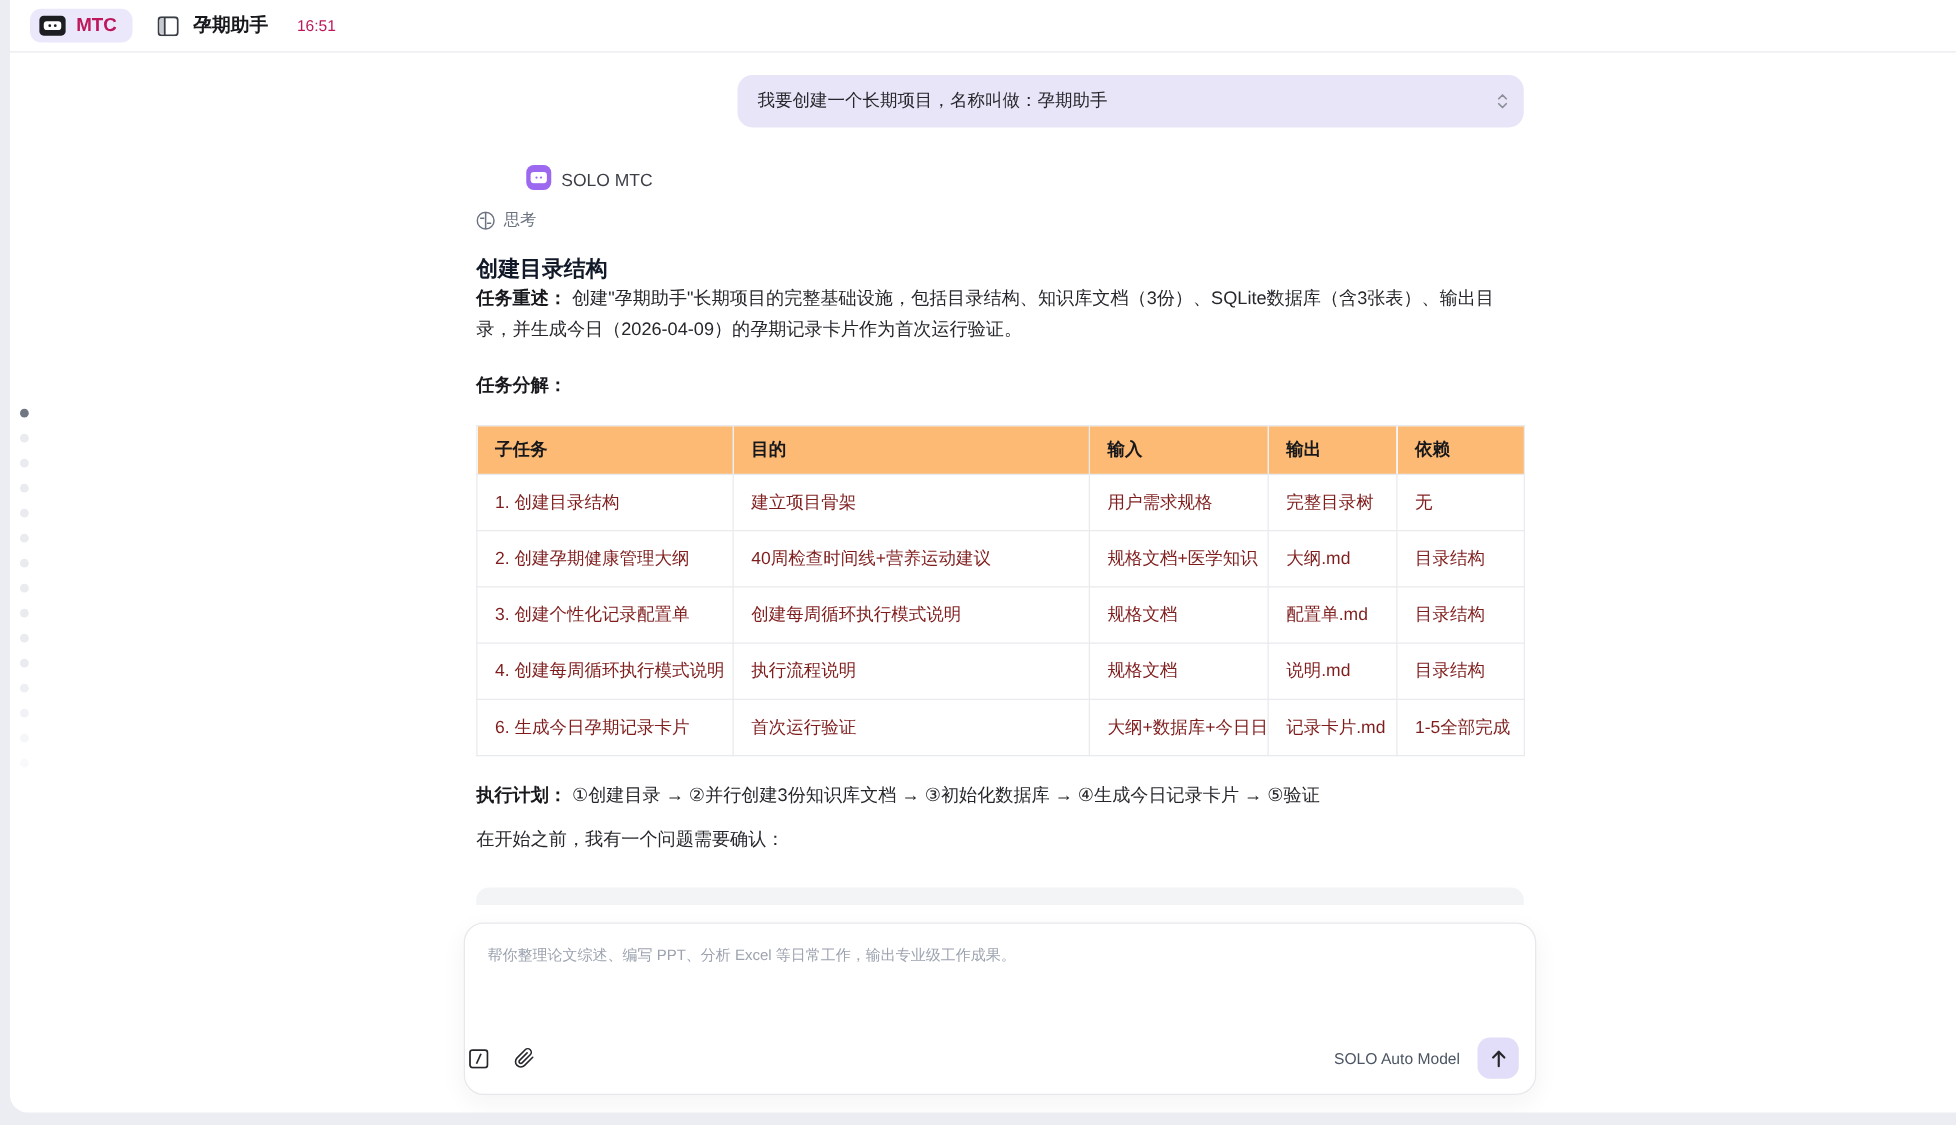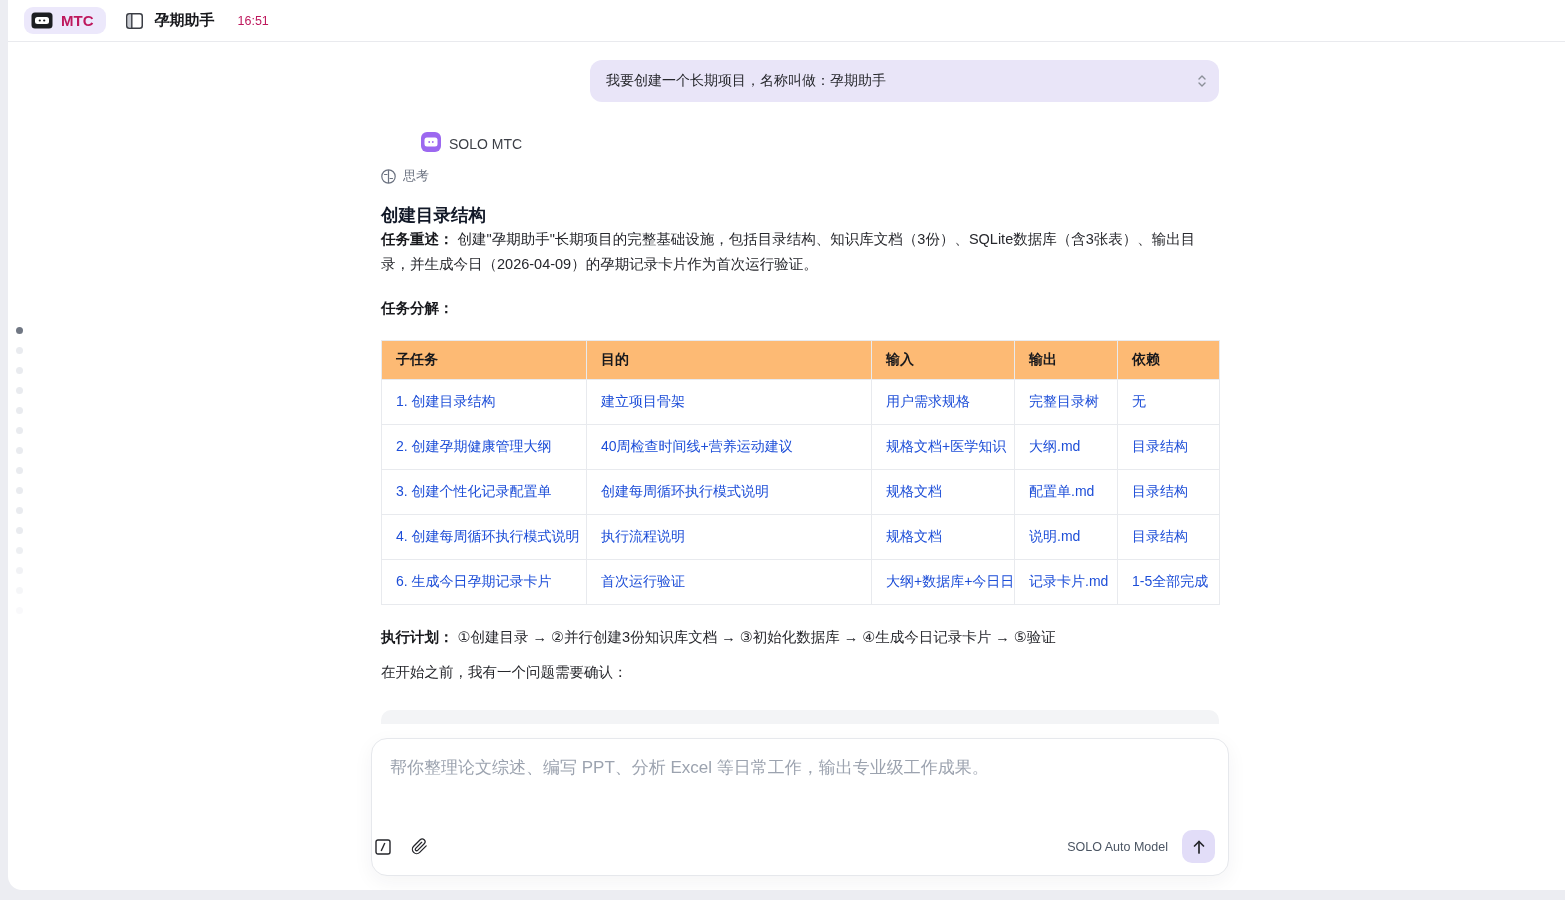--- a/index.html
+++ b/index.html
@@ -99,21 +99,21 @@
     white-space: nowrap;
   }
   .task-table th {
     background: #fdba74;
     font-weight: bold;
     color: #17181c;
     padding: 10px 14px;
     height: 37px;
   }
   .task-table td {
-    color: #1d4ed8;
+    color: #7f1d1d;
     padding: 13px 14px;
     height: 45px;
   }
   
   .next-box {
     margin-top: 25px;
     height: 14px;
     background: #f3f4f6;
     border-radius: 10px 10px 0 0;
   }
@@ -124,21 +124,21 @@
     width: 858px; height: 138px;
     background: #ffffff;
     border: 1px solid #e6e8ec;
     border-radius: 16px;
     box-shadow: 0 6px 20px rgba(40,40,60,0.05);
   }
   .composer textarea {
     width: 100%; height: 84px;
     border: none; outline: none; resize: none;
     padding: 17px 18px;
-    font-size: 17px;
+    font-size: 12px;
     font-family: inherit;
     color: #26272c;
     background: transparent;
   }
   .composer textarea::placeholder { color: #9ca3af; }
   .composer-bottom {
     position: absolute; left: 3px; right: 13px; bottom: 12px;
     display: flex; align-items: center;
   }
   .icon-btn { background: none; border: none; cursor: pointer; display: flex; align-items: center; padding: 0; }

